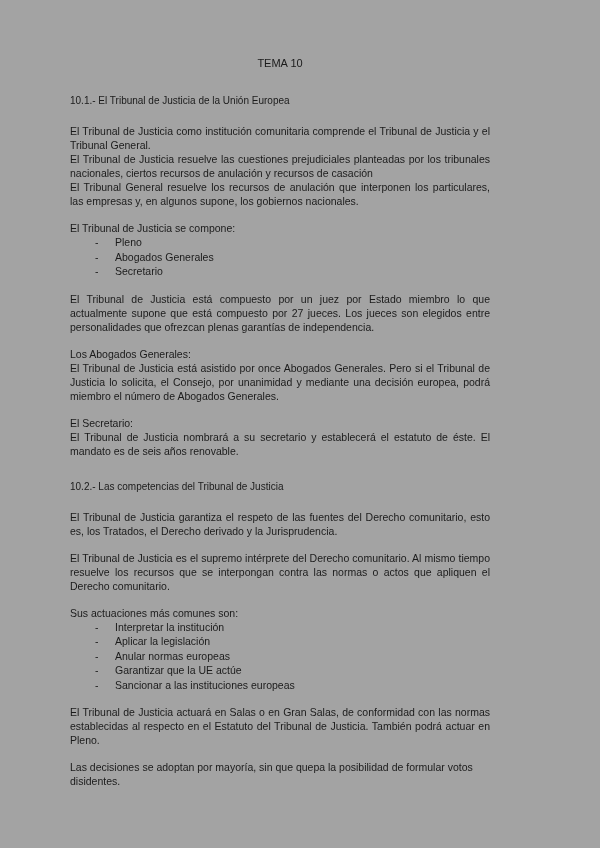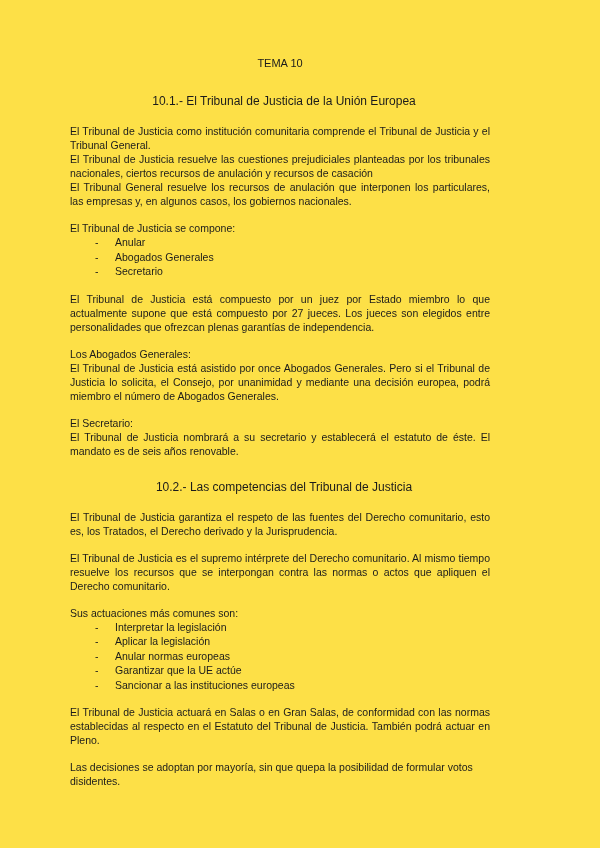--- a/index.html
+++ b/index.html
@@ -6,39 +6,38 @@
     margin: 0;
     padding: 0;
     background: #ffffff;
   }
   .page {
     position: relative;
     width: 600px;
     height: 848px;
     box-sizing: border-box;
     padding: 54px 110px 0 70px;
-    background: #fde047;
+    background: #a3a3a3;
     font-family: "Liberation Sans", "DejaVu Sans", sans-serif;
     font-size: 10.5px;
     line-height: 14px;
     color: #1b1b1b;
     overflow: hidden;
   }
   .doc-title {
     text-align: center;
     font-size: 11px;
     line-height: 18px;
     margin: 0 0 22px 0;
     font-weight: normal;
   }
   .sec-heading {
-    font-size: 12px;
+    font-size: 10px;
     font-weight: normal;
-    margin: 0 0 16px 8px;
-    text-align: center;
+    margin: 0 0 16px 0;
   }
   .sec-heading.second {
     margin-top: 22px;
   }
   .block {
     margin: 10px 0 13px 0;
   }
   p.body {
     margin: 0;
     text-align: justify;
@@ -68,29 +67,29 @@
 
   <div class="doc-title">
     <div>TEMA 10</div>
   </div>
 
   <h2 class="sec-heading">10.1.- El Tribunal de Justicia de la Unión Europea</h2>
 
   <div class="block">
     <p class="body">El Tribunal de Justicia como institución comunitaria comprende el Tribunal de Justicia y el Tribunal General.</p>
     <p class="body">El Tribunal de Justicia resuelve las cuestiones prejudiciales planteadas por los tribunales nacionales, ciertos recursos de anulación y recursos de casación</p>
-    <p class="body">El Tribunal General resuelve los recursos de anulación que interponen los particulares, las empresas y, en algunos casos, los gobiernos nacionales.</p>
+    <p class="body">El Tribunal General resuelve los recursos de anulación que interponen los particulares, las empresas y, en algunos supone, los gobiernos nacionales.</p>
   </div>
 
   <div class="block">
     <p class="plain">El Tribunal de Justicia se compone:</p>
     <ul class="dash-list">
       <li>
         <span class="dash">-</span>
-        <span>Anular</span>
+        <span>Pleno</span>
       </li>
       <li>
         <span class="dash">-</span>
         <span>Abogados Generales</span>
       </li>
       <li>
         <span class="dash">-</span>
         <span>Secretario</span>
       </li>
     </ul>
@@ -118,21 +117,21 @@
 
   <div class="block">
     <p class="body">El Tribunal de Justicia es el supremo intérprete del Derecho comunitario. Al mismo tiempo resuelve los recursos que se interpongan contra las normas o actos que apliquen el Derecho comunitario.</p>
   </div>
 
   <div class="block">
     <p class="plain">Sus actuaciones más comunes son:</p>
     <ul class="dash-list">
       <li>
         <span class="dash">-</span>
-        <span>Interpretar la legislación</span>
+        <span>Interpretar la institución</span>
       </li>
       <li>
         <span class="dash">-</span>
         <span>Aplicar la legislación</span>
       </li>
       <li>
         <span class="dash">-</span>
         <span>Anular normas europeas</span>
       </li>
       <li>

